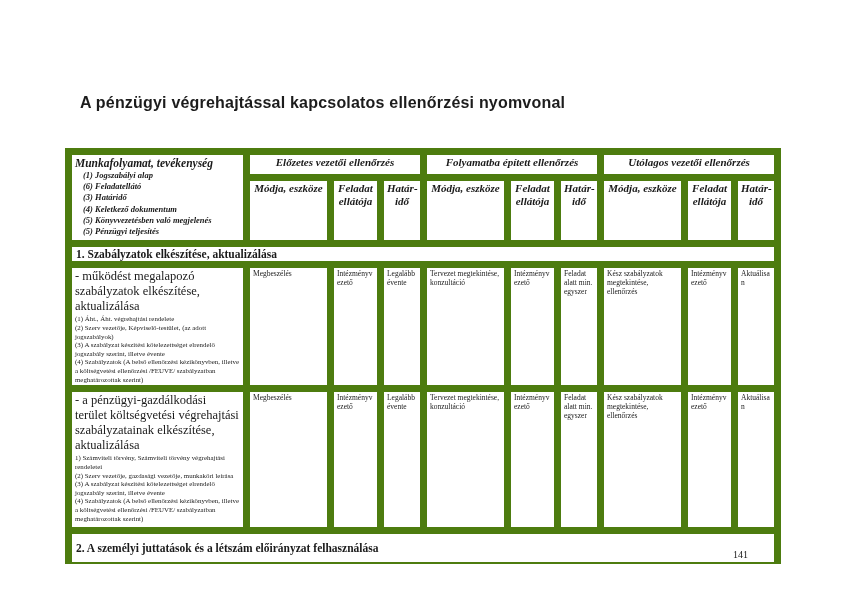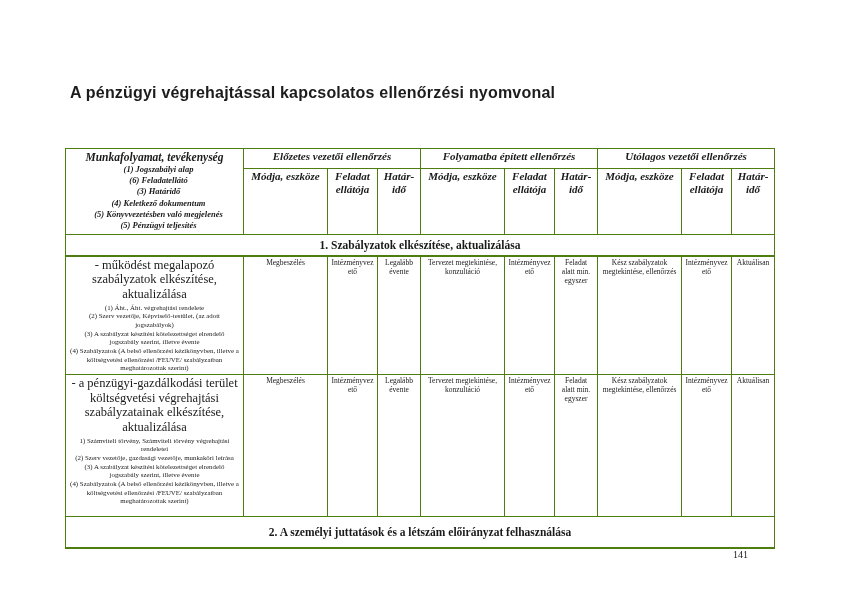--- a/index.html
+++ b/index.html
@@ -1,32 +1,31 @@
 <!DOCTYPE html>
 <html><head>
 <meta charset="utf-8">
 <style>
   html,body { margin:0; padding:0; background:#ffffff; }
   .page {
     position:relative; width:843px; height:596px; background:#ffffff;
     font-family:"Liberation Serif", serif; color:#1a1a1a; overflow:hidden;
   }
   .doc-title {
-    position:absolute; left:68px; top:82px; margin:2px;
+    position:absolute; left:68px; top:82px; margin:12px;
     font-family:"Liberation Sans", sans-serif; font-weight:bold;
     font-size:16px; letter-spacing:0.2px; color:#1c1c1c;
   }
   table.trail {
     position:absolute; left:65px; top:148px; width:710px;
     border-collapse:collapse; table-layout:fixed;
   }
   table.trail td {
-    border:1px solid #4d7c0f; padding:1px 3px; vertical-align:top;
+    border:7px solid #4d7c0f; padding:1px 3px; vertical-align:top;
     overflow:hidden;
-    text-align:center;
   }
   
   td.group-head {
     font-weight:bold; font-style:italic; font-size:11px;
     text-align:center; vertical-align:middle;
     border-bottom-width:2px; height:17px; padding:0 2px;
   }
   td.sub-head {
     font-weight:bold; font-style:italic; font-size:11px;
     text-align:center; vertical-align:middle; line-height:1.2;

